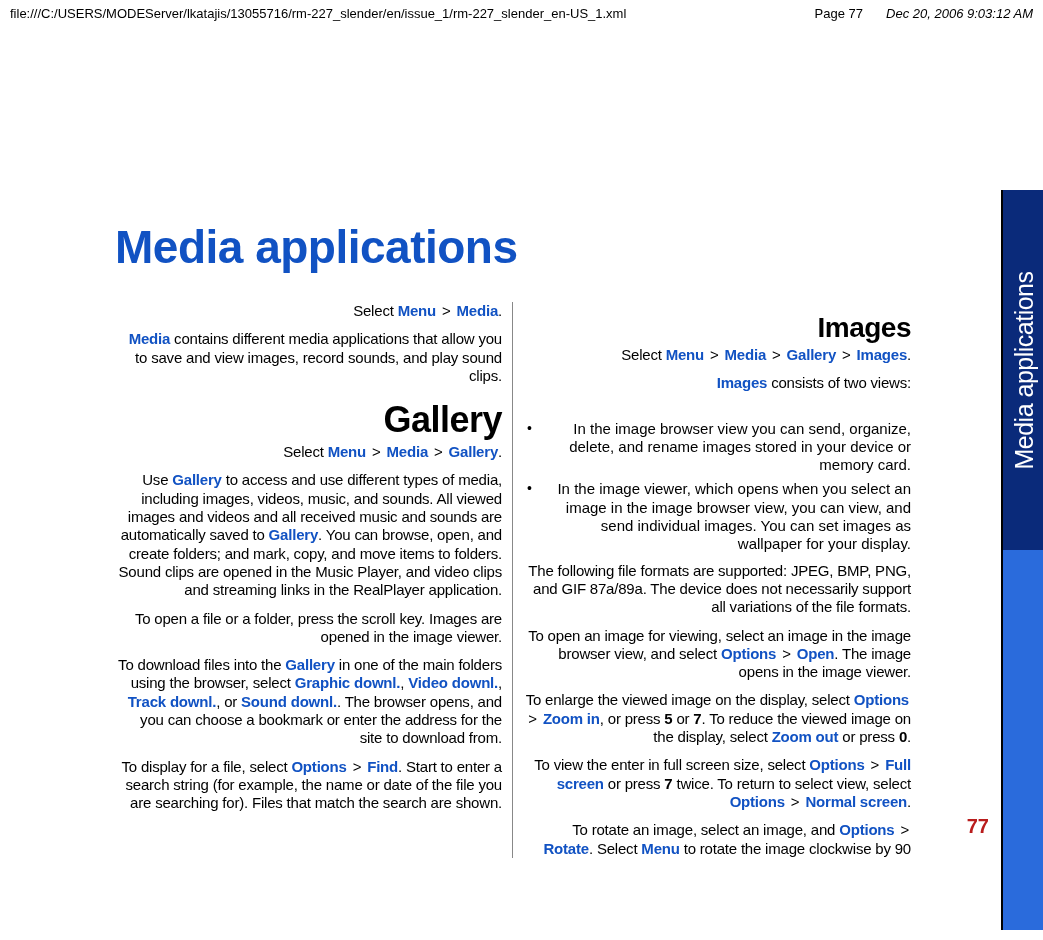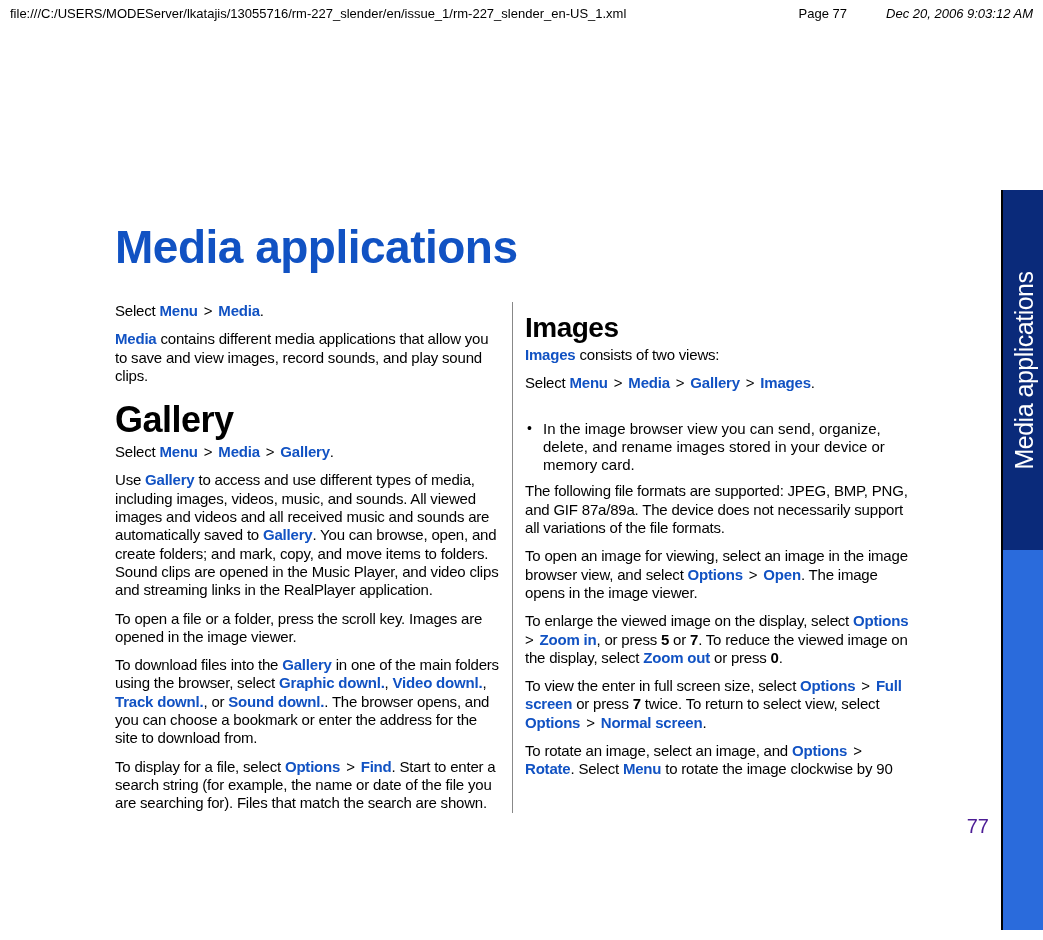--- a/index.html
+++ b/index.html
@@ -1,28 +1,28 @@
 <!DOCTYPE html>
 <html><head>
 <meta charset="utf-8">
 <style>
   * { margin: 0; padding: 0; box-sizing: border-box; }
   html, body { width: 1043px; height: 940px; background: #fff; font-family: Arial, Helvetica, sans-serif; color: #000; }
   .page { position: relative; width: 1043px; height: 904px; padding-left: 32px; }
 
   .header-bar { position: absolute; top: 6px; left: 0; right: 0; font-size: 13px; }
   .header-left { position: absolute; left: 10px; }
-  .header-page { position: absolute; right: 196px; }
+  .header-page { position: absolute; right: 180px; }
   .header-date { position: absolute; right: 10px; font-style: italic; }
 
   .content-area { position: absolute; top: 220px; left: 115px; width: 800px; height: 670px; }
 
   .title { font-size: 46px; font-weight: bold; color: #1152c3; margin-bottom: 28px; letter-spacing: -0.5px; }
 
-  .columns { display: flex; gap: 0; }
+  .columns { display: flex; gap: 0; text-align: right; }
   .col { width: 398px; }
   .col-left { padding-right: 10px; border-right: 1px solid #888; }
   .col-right { padding-left: 12px; }
 
   .section-h { font-size: 30px; font-weight: bold; margin-top: 10px; margin-bottom: 2px; letter-spacing: -0.5px; }
   .section-h.big { font-size: 36px; margin-top: 14px; }
   .section-h.small { font-size: 28px; }
 
   p { font-size: 15px; line-height: 1.22; margin-bottom: 10px; letter-spacing: -0.2px; }
   p:last-child { margin-bottom: 0; }
@@ -35,21 +35,21 @@
   ul.bullets { list-style: none; margin-bottom: 8px; margin-top: 27px; }
   ul.bullets li { position: relative; padding-left: 18px; font-size: 15px; line-height: 1.22; margin-bottom: 6px; }
   ul.bullets li::before { content: "•"; position: absolute; left: 2px; top: 0; font-size: 14px; }
 
   .side-tab { position: absolute; right: 0; top: 190px; width: 42px; height: 740px; }
   .tab-top { position: absolute; top: 0; right: 0; width: 42px; height: 360px; background: #0a2a7a; border-left: 2px solid #000; }
   .tab-bottom { position: absolute; top: 360px; right: 0; width: 42px; height: 380px; background: #2a6bdc; border-left: 2px solid #000; }
   .tab-text { position: absolute; top: 20px; left: 0; width: 42px; height: 320px; display: flex; align-items: center; justify-content: center; }
   .tab-text span { display: block; transform: rotate(-90deg); white-space: nowrap; color: #fff; font-size: 25px; letter-spacing: -0.5px; }
 
-  .pagenum { position: absolute; right: 54px; bottom: 66px; font-size: 20px; font-weight: normal; color: #4c1d95; }
+  .pagenum { position: absolute; right: 54px; bottom: 66px; font-size: 20px; font-weight: bold; color: #b91c1c; }
 </style>
 </head>
 <body>
 
 <div class="page">
 
   <div class="header-bar">
     <span class="header-left">file:///C:/USERS/MODEServer/lkatajis/13055716/rm-227_slender/en/issue_1/rm-227_slender_en-US_1.xml</span>
     <span class="header-page">Page 77</span>
     <span class="header-date">Dec 20, 2006 9:03:12 AM</span>
@@ -102,29 +102,30 @@
           <span>To display for a file, select </span><span class="hl">Options</span><span class="sep"> &gt; </span><span class="hl">Find</span><span>. Start to enter a search string (for example, the name or date of the file you are searching for). Files that match the search are shown.</span>
         </p>
 
       </div>
 
       <div class="col col-right">
 
         <div class="section-h small">Images</div>
 
         <p>
-          <span class="hl">Images</span><span> consists of two views:</span>
+          <span>Select </span><span class="hl">Menu</span><span class="sep"> &gt; </span><span class="hl">Media</span><span class="sep"> &gt; </span><span class="hl">Gallery</span><span class="sep"> &gt; </span><span class="hl">Images</span>.
         </p>
 
         <p>
-          <span>Select </span><span class="hl">Menu</span><span class="sep"> &gt; </span><span class="hl">Media</span><span class="sep"> &gt; </span><span class="hl">Gallery</span><span class="sep"> &gt; </span><span class="hl">Images</span>.
+          <span class="hl">Images</span><span> consists of two views:</span>
         </p>
 
         <ul class="bullets">
           <li>In the image browser view you can send, organize, delete, and rename images stored in your device or memory card.</li>
+          <li>In the image viewer, which opens when you select an image in the image browser view, you can view, and send individual images. You can set images as wallpaper for your display.</li>
         </ul>
 
         <p>The following file formats are supported: JPEG, BMP, PNG, and GIF 87a/89a. The device does not necessarily support all variations of the file formats.</p>
 
         <p>
           <span>To open an image for viewing, select an image in the image browser view, and select </span><span class="hl">Options</span><span class="sep"> &gt; </span><span class="hl">Open</span><span>. The image opens in the image viewer.</span>
         </p>
 
 
         <p>

